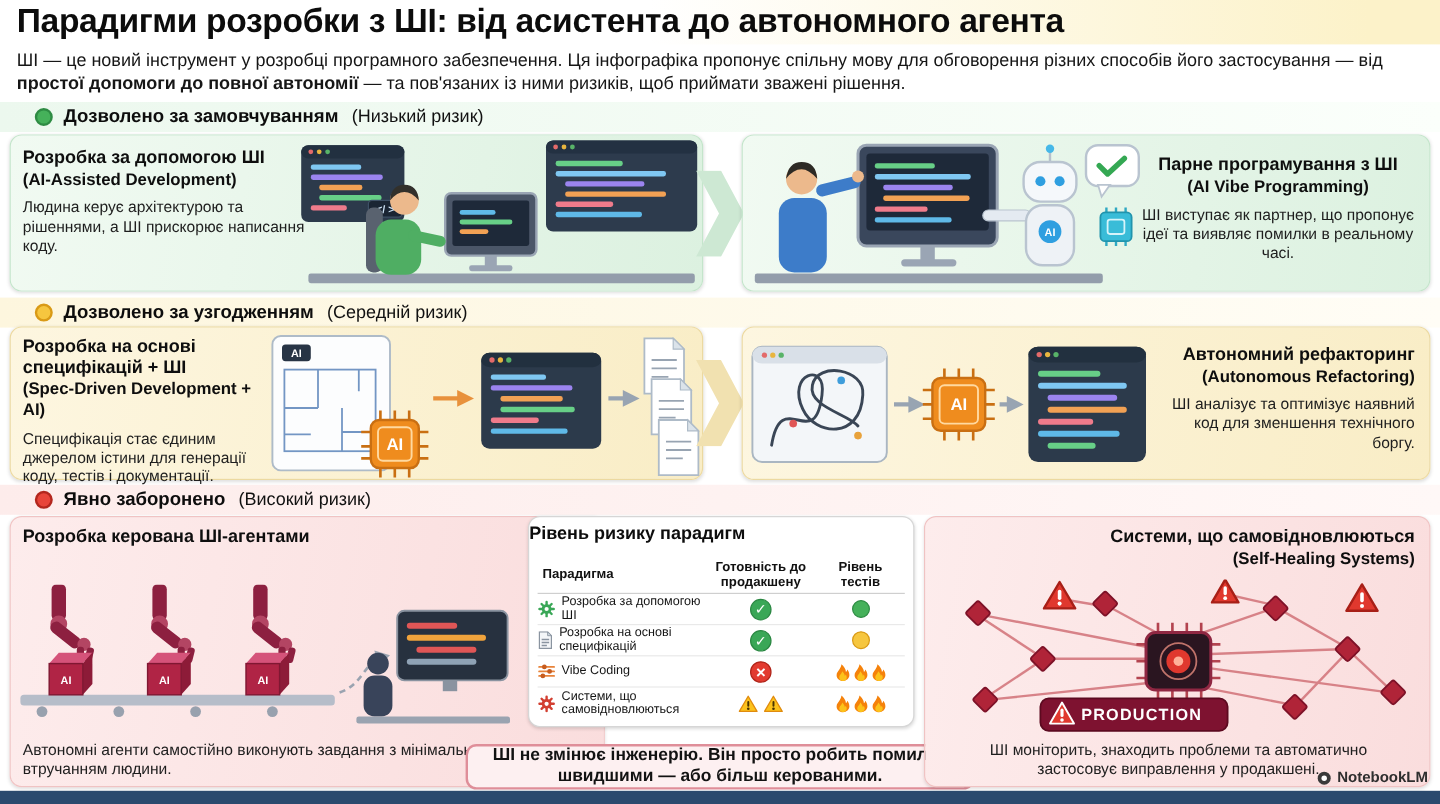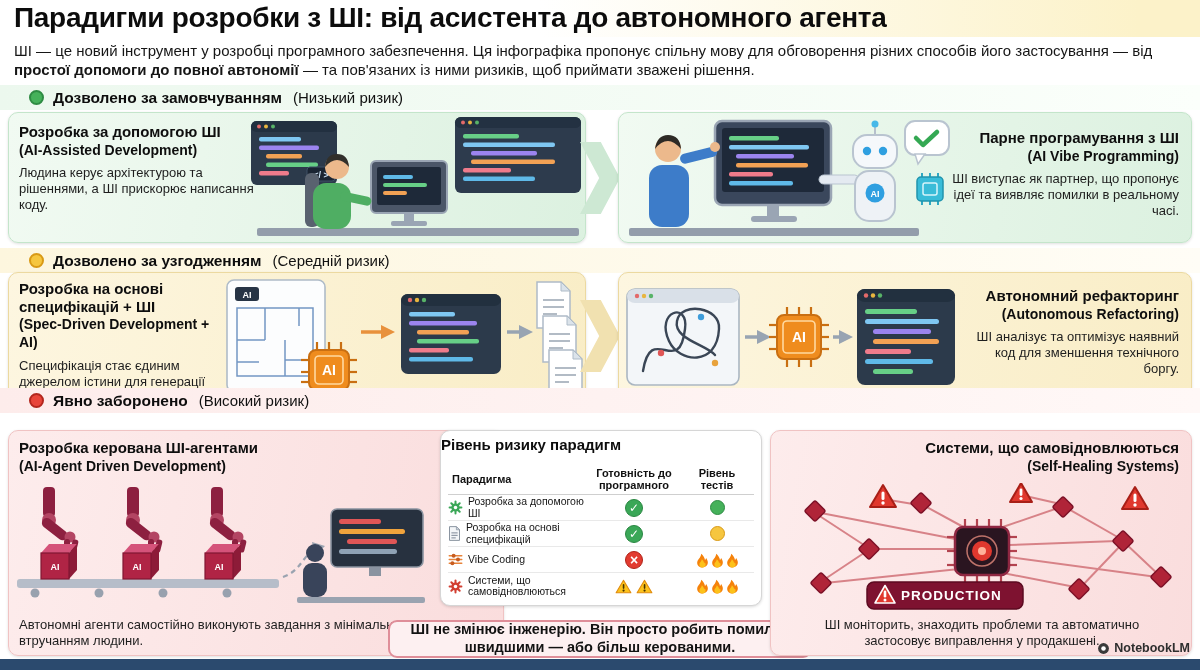--- a/index.html
+++ b/index.html
@@ -17,21 +17,21 @@
   #main-title{left:14px;top:2px;font-size:28px;font-weight:800;letter-spacing:-.3px;white-space:nowrap;color:#0c0c0c}
   #intro{left:14px;top:41px;width:1176px;font-size:15px;line-height:19px;color:#161616}
   #intro b{font-weight:800}
 
   .sec-head{left:0;width:1200px;height:25px;display:flex;align-items:center;padding-left:29px;gap:9px}
   .sec-head .h-bold{font-size:15.5px;font-weight:800;color:#0d0d0d}
   .sec-head .h-norm{font-size:15px;font-weight:400;margin-left:2px}
   .dot{width:15px;height:15px;border-radius:50%;flex:0 0 auto}
   #sec1-head{top:85px;background:linear-gradient(90deg,#ecf8ee,#fbfffb)}
   #sec2-head{top:248px;background:linear-gradient(90deg,#fdf6de,#fffdf6)}
-  #sec3-head{top:388px;background:linear-gradient(90deg,#fdeceb,#fff8f7)}
+  #sec3-head{top:404px;background:linear-gradient(90deg,#fdeceb,#fff8f7)}
   .dot-low{background:#45b15a;border:2.5px solid #2e8b43}
   .dot-med{background:#f6c63f;border:2.5px solid #d99a16}
   .dot-high{background:#e8453a;border:2.5px solid #b3271e}
 
   #row1{left:0;top:112px;width:1200px;height:131px}
   #row2{left:0;top:272px;width:1200px;height:128px}
   #row3{left:0;top:430px;width:1200px;height:228px}
 
   .card{position:absolute;border-radius:10px;box-shadow:0 1px 3px rgba(0,0,0,.13)}
   .card.green{background:linear-gradient(100deg,#f1faf2,#dcf1e0);border:1px solid #c4e5cb}
@@ -197,21 +197,21 @@
               <line x1="307" y1="58" x2="307" y2="64"></line>
               <line x1="315" y1="58" x2="315" y2="64"></line>
             <line x1="299" y1="84" x2="299" y2="90"></line>
               <line x1="307" y1="84" x2="307" y2="90"></line>
               <line x1="315" y1="84" x2="315" y2="90"></line>
           </g>
           <rect x="294" y="62" width="26" height="24" rx="4" fill="#39bcd8" stroke="#2194ad" stroke-width="1.5"></rect>
           <rect x="300" y="68" width="14" height="12" rx="2" fill="none" stroke="#d6f4fa" stroke-width="1.5"></rect>
         </g>
       </svg>
-      <div class="cardtxt" style="right:12px;top:16px;width:228px;text-align:right">
+      <div class="cardtxt" style="right:12px;top:16px;width:228px;text-align:center">
         <div class="card-title"><span>Парне програмування з ШІ</span><br><span class="sub">(AI Vibe Programming)</span></div>
         <div class="card-body">ШІ виступає як партнер, що пропонує ідеї та виявляє помилки в реальному часі.</div>
       </div>
     </div>
   </div>
 
   <div class="abs sec-head" id="sec2-head">
     <span class="dot dot-med"></span>
     <span class="h-bold">Дозволено за узгодженням</span>
     <span class="h-norm">(Середній ризик)</span>
@@ -372,21 +372,21 @@
   <div class="abs sec-head" id="sec3-head">
     <span class="dot dot-high"></span>
     <span class="h-bold">Явно заборонено</span>
     <span class="h-norm">(Високий ризик)</span>
   </div>
 
   <div class="abs" id="row3">
 
     <div class="card red" id="card-agent">
       <div class="cardtxt" style="left:10px;top:8px;width:360px">
-        <div class="card-title"><span>Розробка керована ШІ-агентами</span><br><span class="sub">(AI-Agent Driven Development)</span></div>
+        <div class="card-title"><span>Розробка керована ШІ-агентами</span><br></div>
       </div>
       <svg class="cardsvg" style="left:4px;top:56px" width="416" height="120" viewBox="0 0 416 120">
         <g>
           <rect x="30" y="0" width="12" height="30" rx="4" fill="#8d2040"></rect>
           <circle cx="36" cy="33" r="7" fill="#b34563"></circle>
           <rect x="33" y="29" width="30" height="10" rx="5" fill="#8d2040" transform="rotate(38 33 29)"></rect>
           <circle cx="57" cy="50" r="5.5" fill="#b34563"></circle>
           <rect x="51" y="52" width="6" height="13" rx="2.5" fill="#8d2040"></rect>
           <rect x="60" y="52" width="6" height="13" rx="2.5" fill="#8d2040" transform="rotate(14 60 52)"></rect>
         </g>
@@ -447,21 +447,21 @@
         </g>
         <rect x="284" y="110" width="128" height="6" rx="2" fill="#9aa3b0"></rect>
       </svg>
       <div class="cardtxt card-body" style="left:10px;top:186px;width:404px;margin-top:0">Автономні агенти самостійно виконують завдання з мінімальним втручанням людини.</div>
     </div>
 
     <div id="risk-card" class="card">
       <div id="risk-title">Рівень ризику парадигм</div>
       <div class="thead">
         <div class="th c1">Парадигма</div>
-        <div class="th c2">Готовність до програмного</div>
+        <div class="th c2">Готовність до продакшену</div>
         <div class="th c3">Рівень тестів</div>
       </div>
       <div class="trow">
         <div class="td1">
           <span class="rowicon">
               <svg viewBox="0 0 24 24" width="15" height="15">
                 <g stroke="#3aa757" stroke-width="3.2" stroke-linecap="round">
                   <line x1="12" y1="2.5" x2="12" y2="21.5"></line>
                   <line x1="2.5" y1="12" x2="21.5" y2="12"></line>
                   <line x1="5.3" y1="5.3" x2="18.7" y2="18.7"></line>

